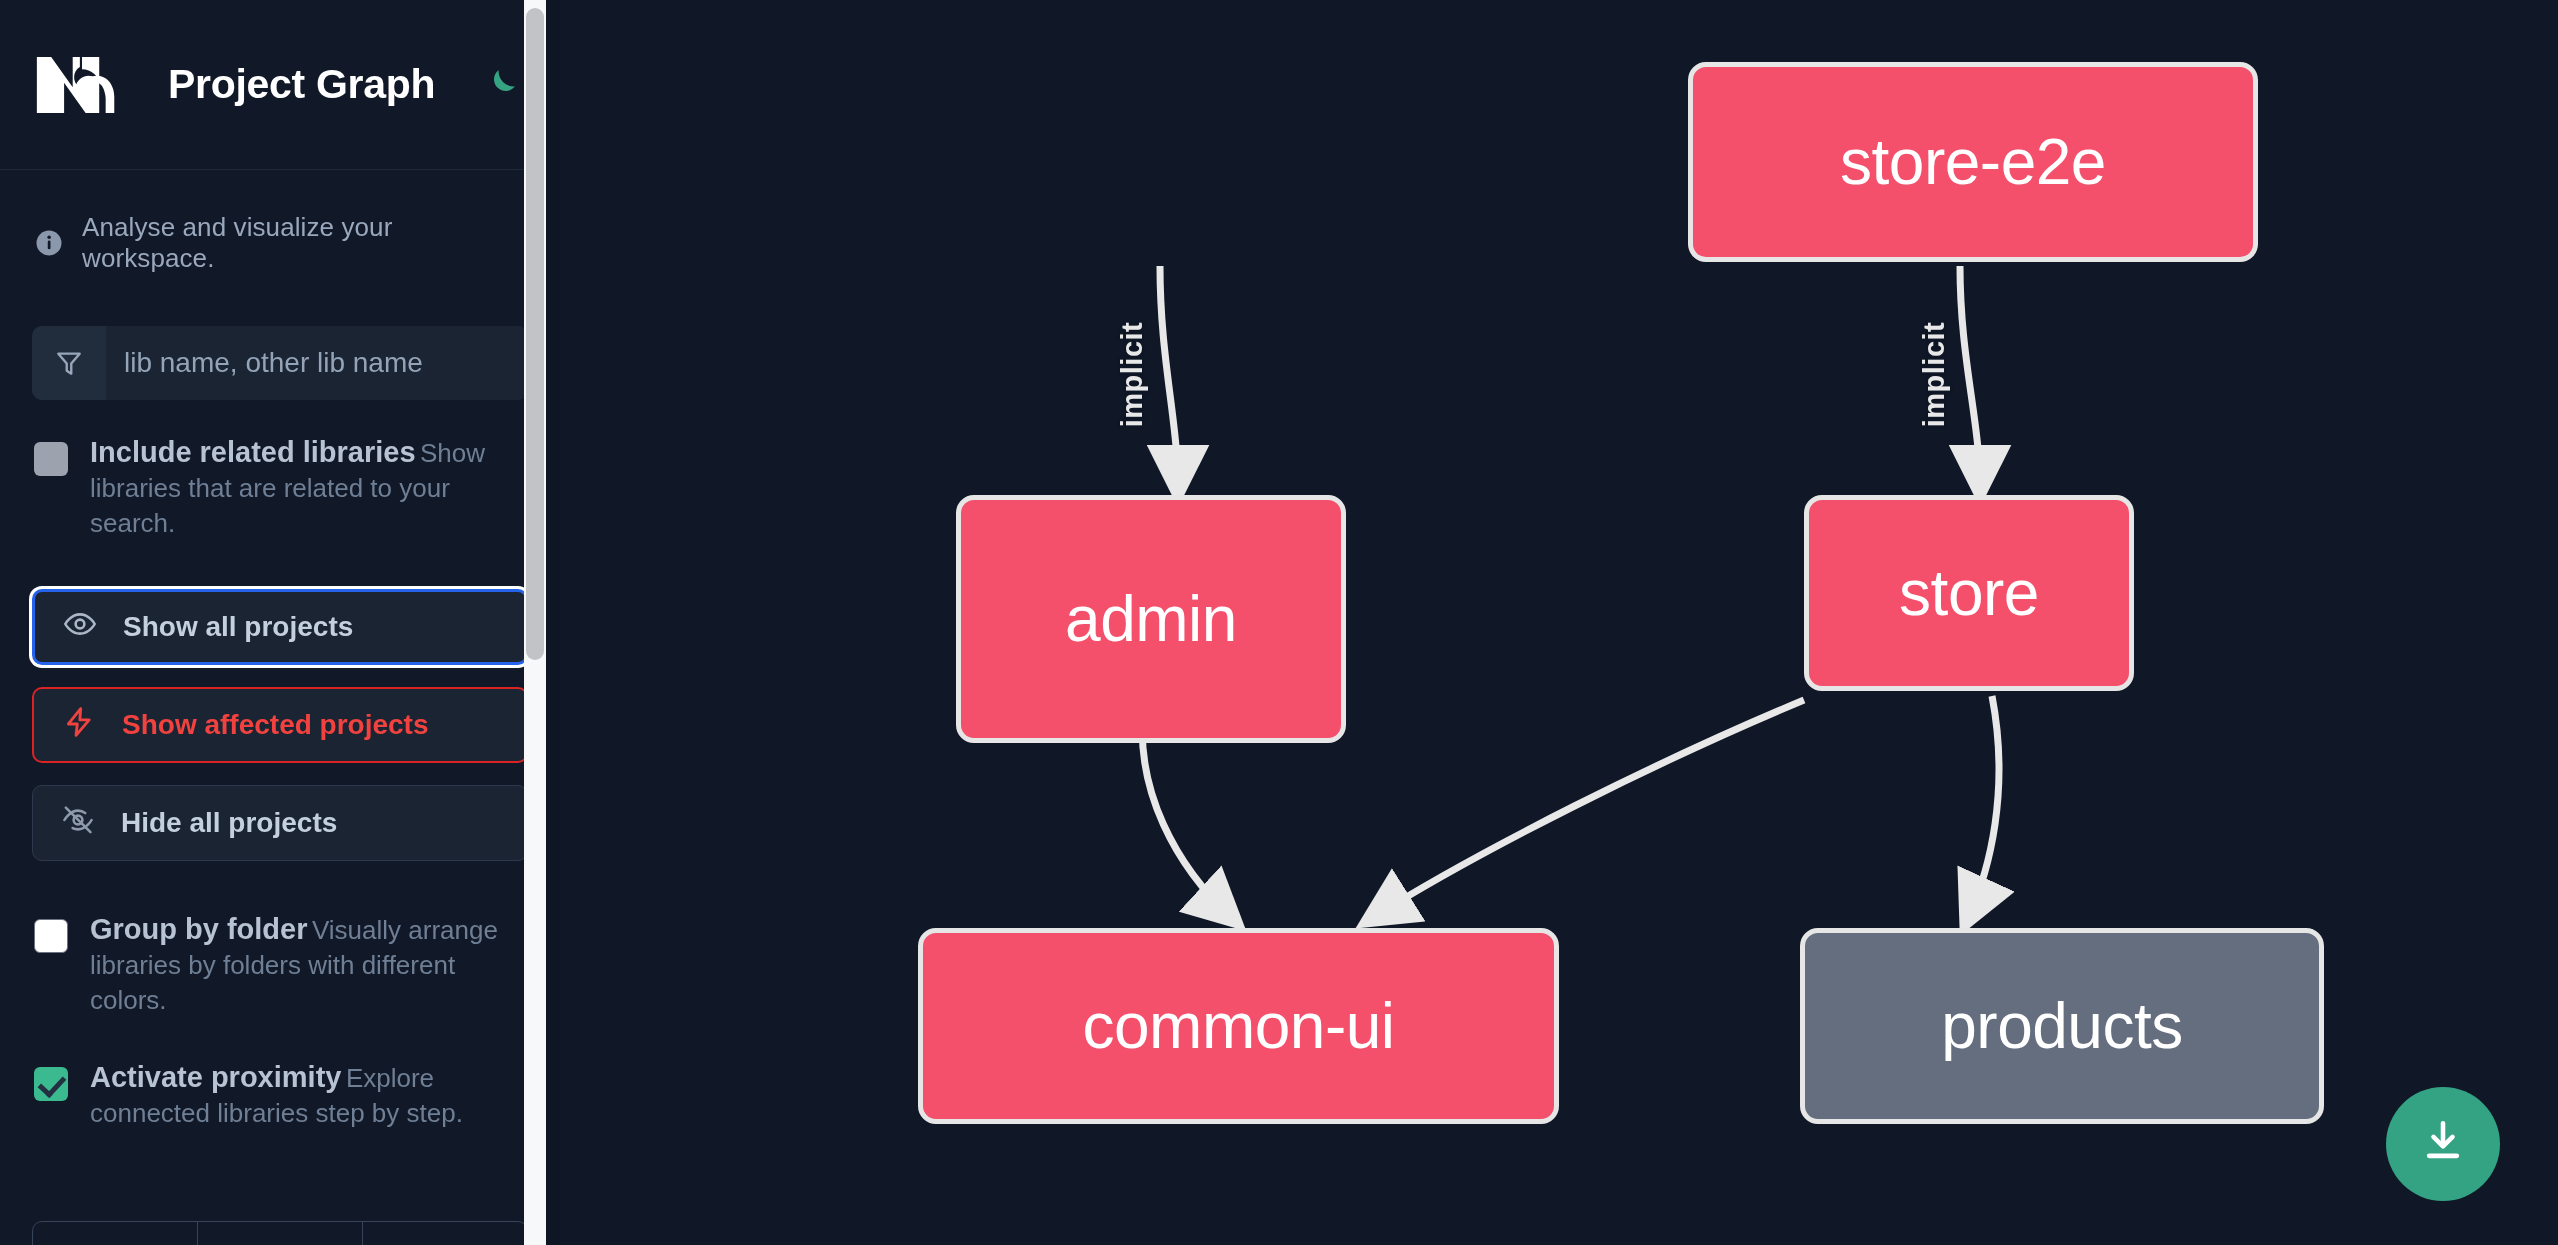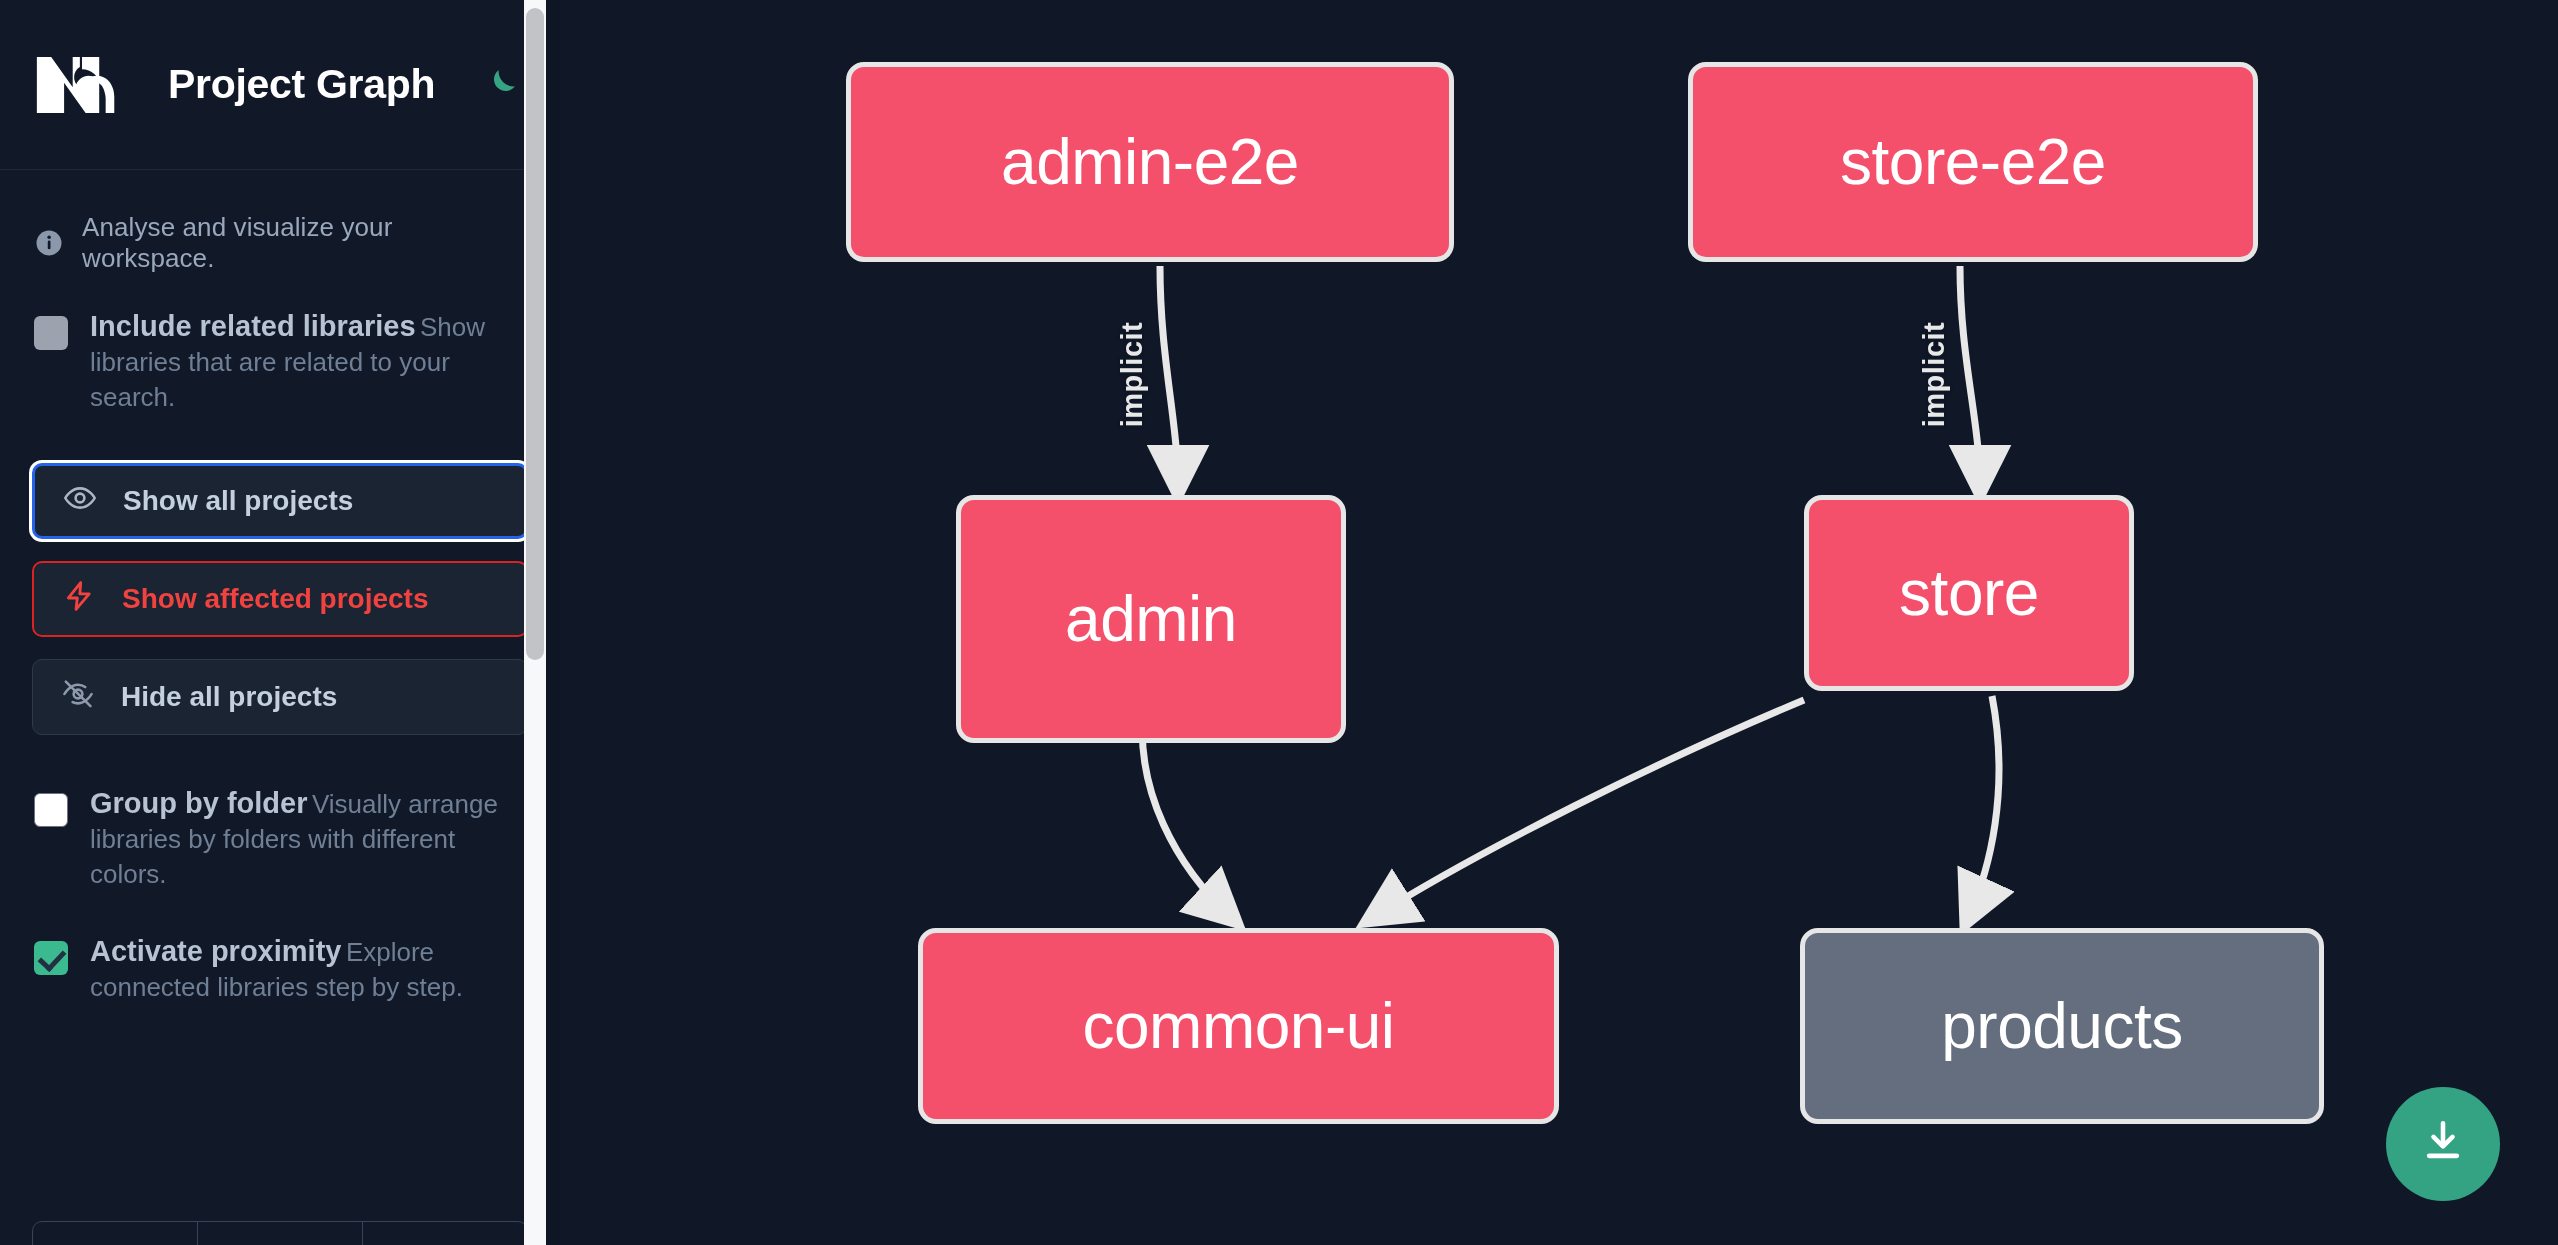--- a/index.html
+++ b/index.html
@@ -230,20 +230,28 @@
         <span class="info-icon">
           <svg viewBox="0 0 24 24" width="30" height="30">
             <circle cx="12" cy="12" r="10" fill="#8b98ab"></circle>
             <rect x="11" y="10" width="2.2" height="7" rx="1.1" fill="#111827"></rect>
             <circle cx="12.1" cy="7.3" r="1.4" fill="#111827"></circle>
           </svg>
         </span>
         <span class="txt">Analyse and visualize your workspace.</span>
       </div>
 
+      <div class="search-row">
+        <span class="search-icon-box">
+          <svg viewBox="0 0 24 24" width="32" height="32" fill="none" stroke="#98a6ba" stroke-width="1.8" stroke-linecap="round" stroke-linejoin="round">
+            <path d="M4 5h16l-6.3 7.4V20l-3.4-2.2v-5.4z"></path>
+          </svg>
+        </span>
+        <input class="search-input" type="text" placeholder="lib name, other lib name" style="">
+      </div>
 
       <div class="check-block">
         <span class="cbox gray"></span>
         <span class="check-text">
           <span class="check-label">Include related libraries</span>
           <span class="check-desc">Show libraries that are related to your search.</span>
         </span>
       </div>
 
       <div class="btns">
@@ -321,23 +329,20 @@
 
       <path d="M 1400 266 C 1400 360 1420 420 1420 488" stroke="#e8e8e8" stroke-width="7" fill="none" marker-end="url(#ah)"></path>
 
       <path d="M 585 696 C 570 790 620 870 672 918" stroke="#e8e8e8" stroke-width="7" fill="none" marker-end="url(#ah)"></path>
 
       <path d="M 1244 700 C 1100 760 920 850 812 918" stroke="#e8e8e8" stroke-width="7" fill="none" marker-end="url(#ah)"></path>
 
       <path d="M 1432 696 C 1450 790 1430 870 1408 918" stroke="#e8e8e8" stroke-width="7" fill="none" marker-end="url(#ah)"></path>
     </svg>
 
-    <div class="node app" style="left:286px;top:62px;width:608px;height:200px;">
-      <span>admin-e2e</span>
-    </div>
 
     <div class="node app" style="left:1128px;top:62px;width:570px;height:200px;">
       <span>store-e2e</span>
     </div>
 
     <div class="node app" style="left:396px;top:495px;width:390px;height:248px;">
       <span>admin</span>
     </div>
 
     <div class="node app" style="left:1244px;top:495px;width:330px;height:196px;">

